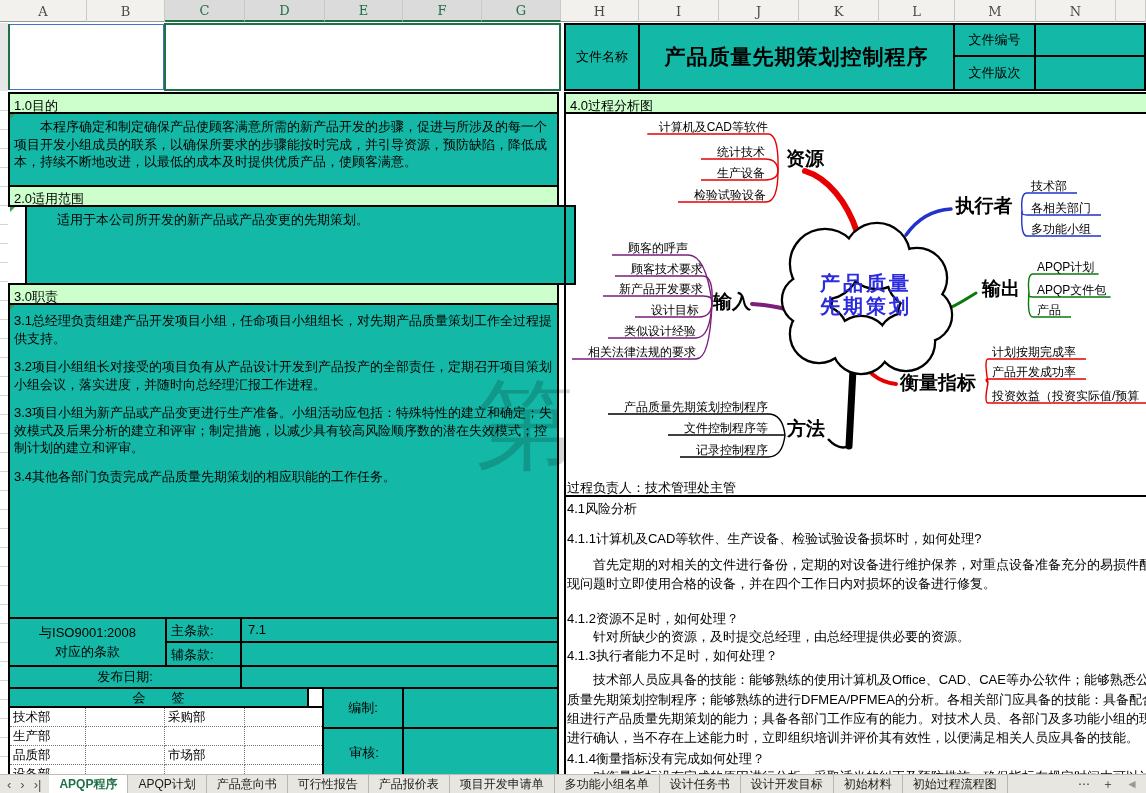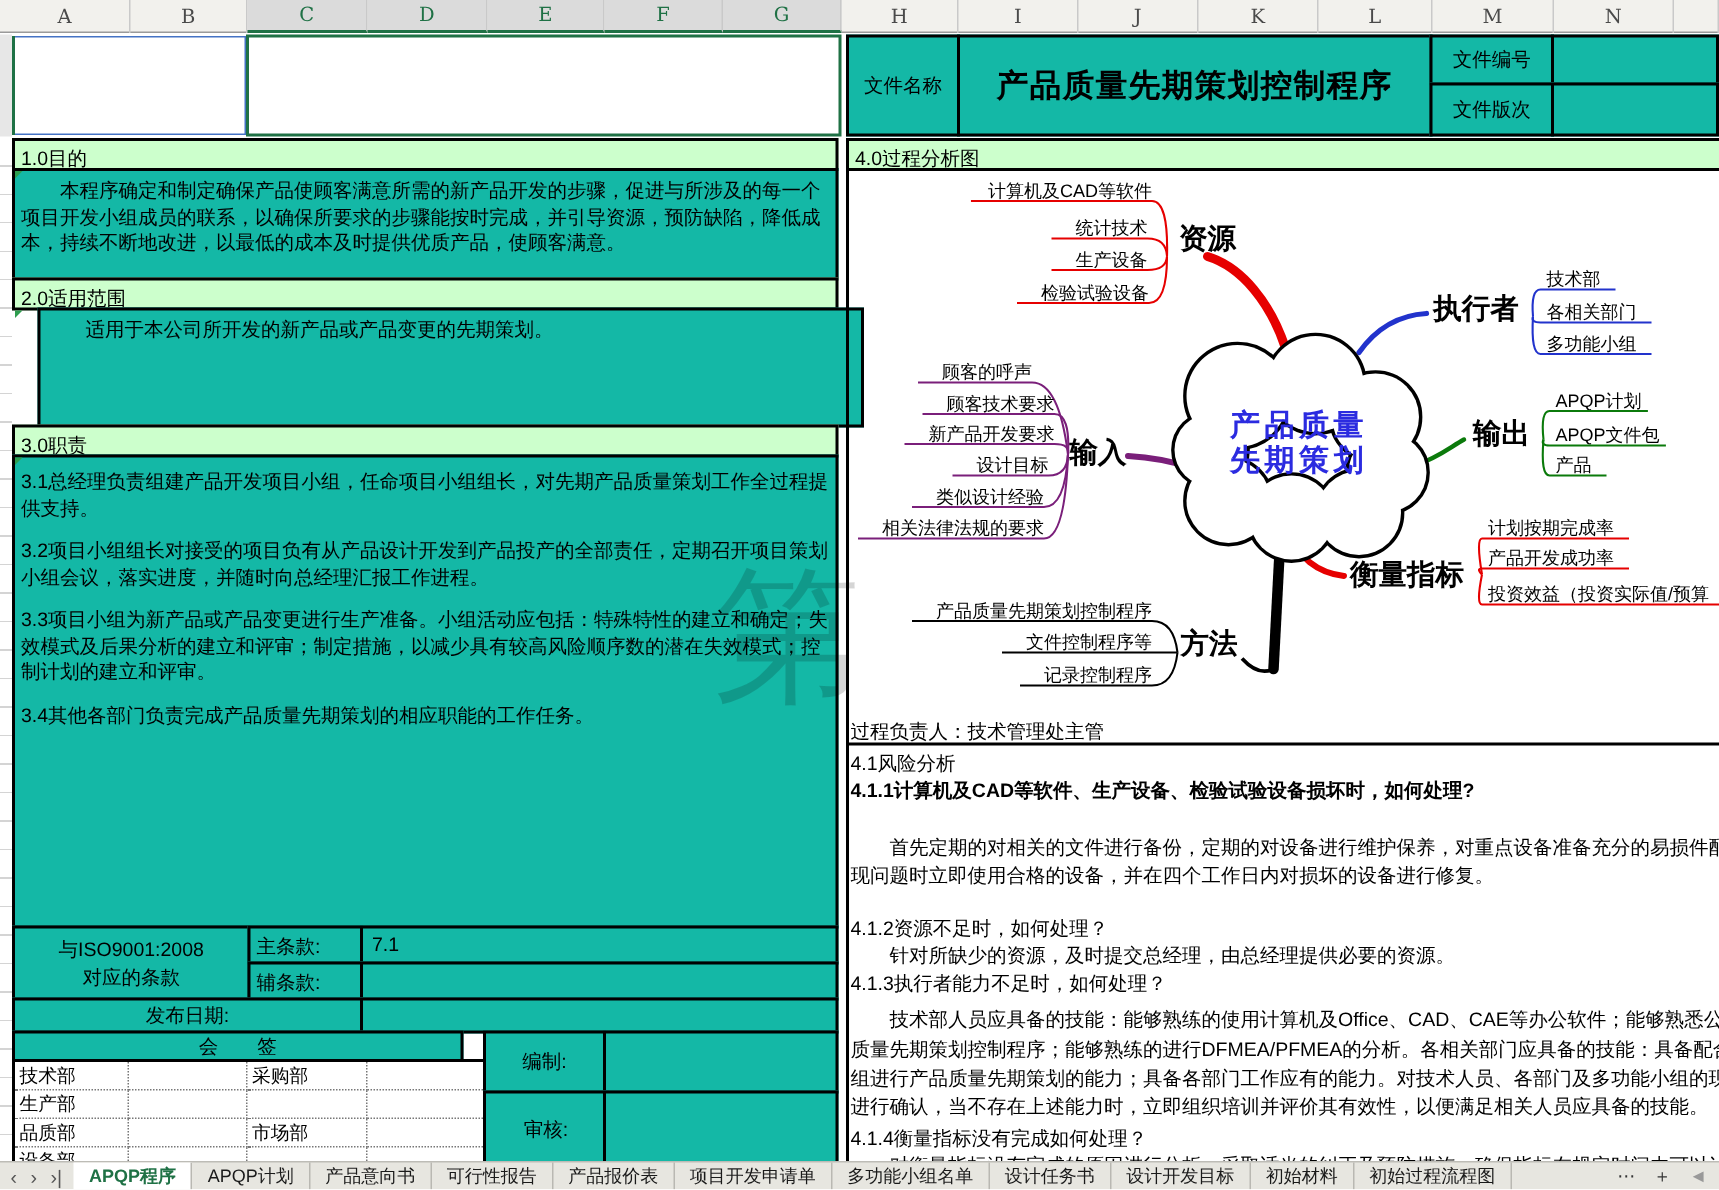--- a/index.html
+++ b/index.html
@@ -243,21 +243,21 @@
       <path d="M103,321 L203,321 Q217.5,321 220,321" stroke="#000000" stroke-width="1.4" fill="none"></path>
       <text x="203" y="340" text-anchor="end" font-size="12" fill="#000">记录控制程序</text>
       <path d="M115,343 L203,343 Q217.5,343 220,321" stroke="#000000" stroke-width="1.4" fill="none"></path>
     </svg>
 
   <div class="aline" style="top:479px;"><span>过程负责人：技术管理处主管</span></div>
   <div class="hline" style="left:564px;top:495px;width:582px;height:2px;"></div>
 
   <div id="analysis">
       <div class="aline" style="top: 500px;">4.1风险分析</div>
-      <div class="aline" style="top: 518px; font-weight: bold;">4.1.1计算机及CAD等软件、生产设备、检验试验设备损坏时，如何处理?</div>
+      <div class="aline" style="top: 530px;">4.1.1计算机及CAD等软件、生产设备、检验试验设备损坏时，如何处理?</div>
       <div class="aline" style="top: 556px;">　　首先定期的对相关的文件进行备份，定期的对设备进行维护保养，对重点设备准备充分的易损件配</div>
       <div class="aline" style="top: 575px;">现问题时立即使用合格的设备，并在四个工作日内对损坏的设备进行修复。</div>
       <div class="aline" style="top: 610px;">4.1.2资源不足时，如何处理？</div>
       <div class="aline" style="top: 628px;">　　针对所缺少的资源，及时提交总经理，由总经理提供必要的资源。</div>
       <div class="aline" style="top: 647px;">4.1.3执行者能力不足时，如何处理？</div>
       <div class="aline" style="top: 671px;">　　技术部人员应具备的技能：能够熟练的使用计算机及Office、CAD、CAE等办公软件；能够熟悉公司</div>
       <div class="aline" style="top: 691px;">质量先期策划控制程序；能够熟练的进行DFMEA/PFMEA的分析。各相关部门应具备的技能：具备配合多</div>
       <div class="aline" style="top: 710px;">组进行产品质量先期策划的能力；具备各部门工作应有的能力。对技术人员、各部门及多功能小组的现</div>
       <div class="aline" style="top: 729px;">进行确认，当不存在上述能力时，立即组织培训并评价其有效性，以便满足相关人员应具备的技能。</div>
       <div class="aline" style="top: 750px;">4.1.4衡量指标没有完成如何处理？</div>

